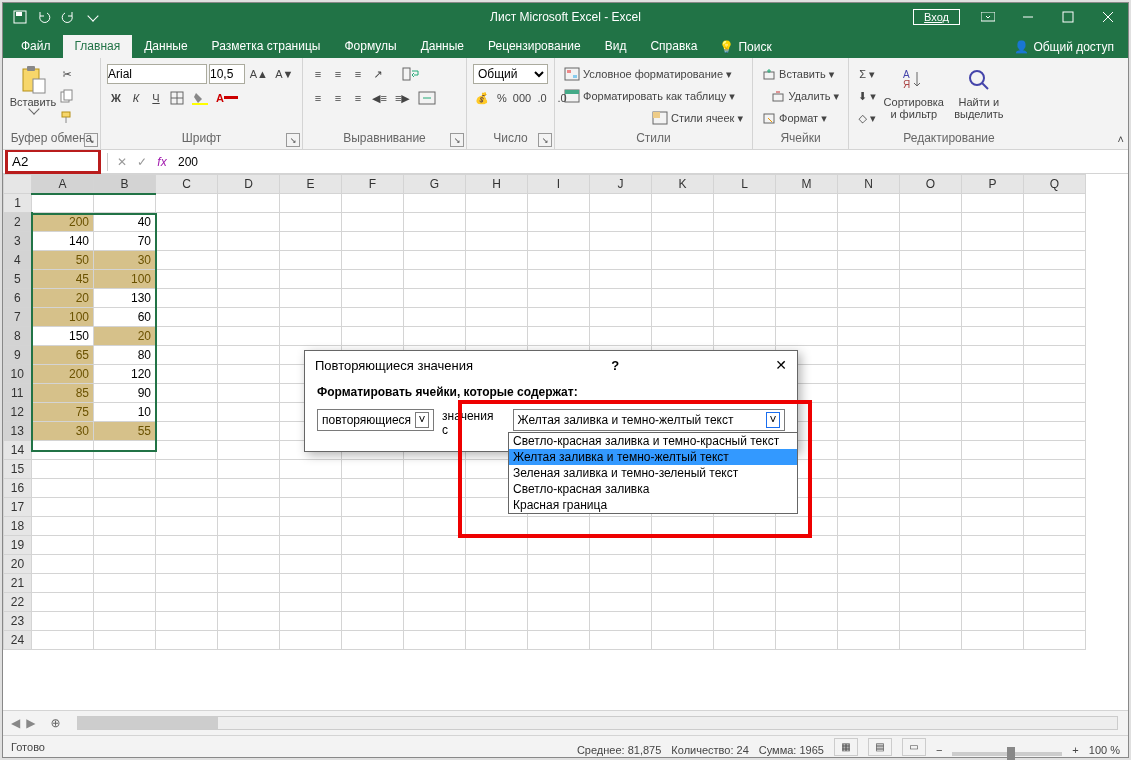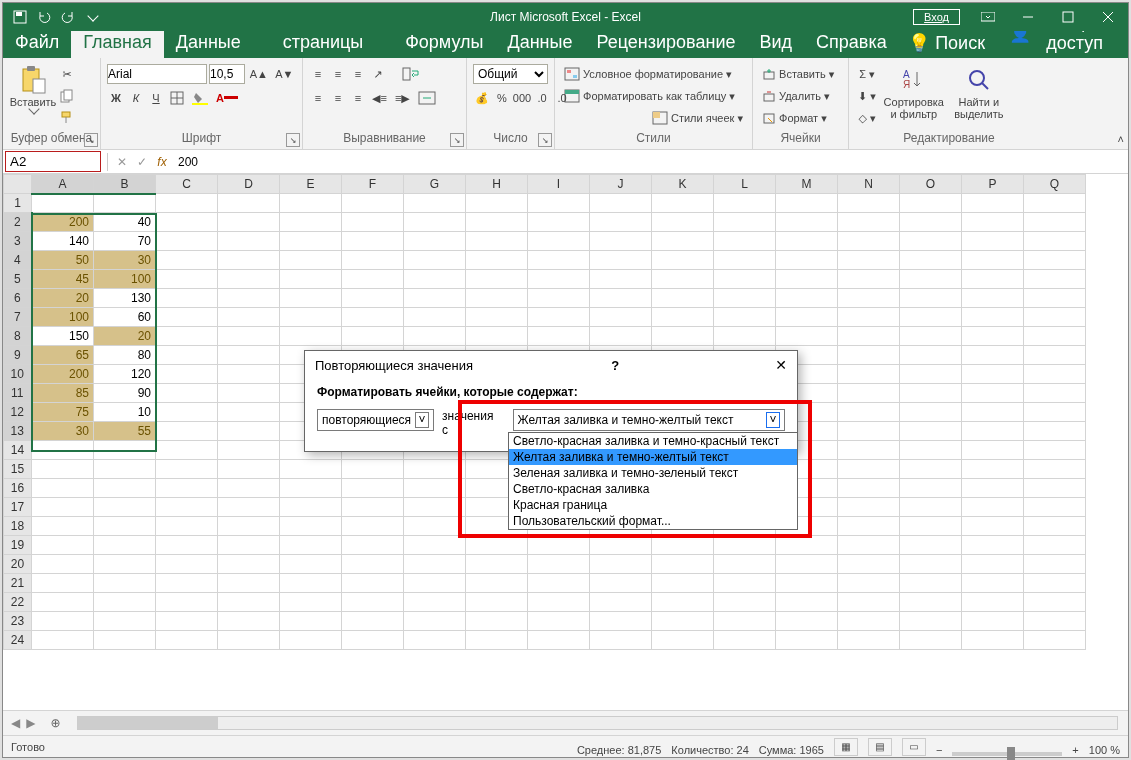--- a/index.html
+++ b/index.html
@@ -9,41 +9,41 @@
 
 .titlebar { background: #217346; height: 28px; display: flex; align-items: center; color: #fff; font-size: 12px; position: relative; text-decoration: underline; }
 .qat { display: flex; align-items: center; padding: 0 6px; gap: 2px; }
 .qat .ic { width: 22px; height: 22px; display: flex; align-items: center; justify-content: center; cursor: pointer; }
 .titlebar-title { position: absolute; left: 50%; transform: translateX(-50%); font-size: 12px; }
 .titlebar-right { margin-left: auto; display: flex; align-items: center; text-align: right; }
 .login-btn { border: 1px solid #fff; padding: 1px 10px; font-size: 11px; margin-right: 8px; cursor: pointer; }
 .winbtn { width: 40px; height: 28px; display: flex; align-items: center; justify-content: center; cursor: pointer; }
 
 
-.ribbon-tabs { background: #217346; height: 27px; display: flex; align-items: flex-end; color: #fff; font-size: 18px; text-align: center; }
+.ribbon-tabs { background: #217346; height: 27px; display: flex; align-items: flex-end; padding-left: 6px; color: #fff; font-size: 12px; }
 .rtab { padding: 4px 12px 5px; cursor: pointer; }
 .rtab.active { background: #f3f3f3; color: #217346; }
 .share-btn { margin-left: auto; padding: 4px 14px; display: flex; align-items: center; gap: 4px; cursor: pointer; }
 .tell { display: flex; align-items: center; gap: 4px; padding: 4px 10px; cursor: pointer; }
 
 
 .ribbon { background: #f3f3f3; border-bottom: 1px solid #d4d4d4; height: 92px; display: flex; font-size: 11px; color: #444; position: relative; }
 .rgroup { border-right: 1px solid #d4d4d4; padding: 2px 6px 2px; display: flex; flex-direction: column; }
 .rgroup-label { text-align: center; font-size: 12px; color: #666; margin-top: auto; padding-bottom: 2px; }
 .rrow { display: flex; align-items: center; gap: 2px; }
 .rbtn { min-width: 18px; height: 20px; display: flex; align-items: center; justify-content: center; border: 1px solid transparent; cursor: pointer; padding: 0 2px; font-size: 11px; }
 .rbig { display: flex; flex-direction: column; align-items: center; width: 48px; cursor: pointer; text-align: center; padding-top: 4px; }
 .rbig .ic { width: 32px; height: 32px; display: flex; align-items: center; justify-content: center; }
 select.rsel, input.rsel { border: 1px solid #abab9e; font-size: 12px; height: 20px; background: #fff; }
 .chev { width: 8px; height: 8px; border-left: 1px solid #666; border-bottom: 1px solid #666; transform: rotate(-45deg); margin-left: 2px; margin-top:-3px;}
 .dlauncher { width: 14px; height: 14px; border: 1px solid #999; position: absolute; bottom: 2px; font-size:8px; display:flex; align-items:center; justify-content:center; cursor:pointer; }
 
 
 .fbar { height: 24px; border-bottom: 1px solid #d4d4d4; display: flex; align-items: center; background: #fff; font-size: 12px; }
-.namebox { width: 96px; border: 1px solid #b91c1c; margin: 2px; padding: 2px 4px; }
+.namebox { width: 96px; border: 3px solid #b91c1c; margin: 2px; padding: 2px 4px; }
 .fbar .sep { width: 1px; height: 18px; background: #ccc; margin: 0 4px; }
 .fbar .fbtn { width: 20px; text-align: center; color: #999; cursor: pointer; }
 .finput { flex: 1; border: none; padding: 2px 6px; font-size: 12px; outline: none; }
 
 
 .grid { flex: 1; display: flex; overflow: hidden; position: relative; background: #fff; }
 .sheet { flex: 1; overflow: auto; }
 table.cells { border-collapse: collapse; table-layout: fixed; }
 table.cells th, table.cells td { border: 1px solid #d4d4d4; font-size: 12px; height: 19px; padding: 0 4px; }
 table.cells th { background: #e6e6e6; font-weight: normal; color: #333; text-align: center; }
@@ -299,21 +299,21 @@
       </div>
       <div class="rgroup-label">Стили</div>
     </div>
 
     <div class="rgroup" style="width:96px">
       <div style="display:flex;flex-direction:column;gap:2px;padding-top:4px">
         <div class="rbtn" style="justify-content:flex-start;width:100%"><svg width="14" height="12">
               <rect x="2" y="4" width="10" height="7" fill="none" stroke="#666"></rect>
               <path d="M7 1 L7 5 M5 3 L9 3" stroke="#2a7"></path>
             </svg>&nbsp;<span>Вставить</span>&nbsp;▾</div>
-        <div class="rbtn" style="justify-content:flex-start;width:100%"><svg width="14" height="12">
+        <div class="rbtn" style="justify-content:flex-end;width:100%"><svg width="14" height="12">
               <rect x="2" y="4" width="10" height="7" fill="none" stroke="#666"></rect>
               <path d="M5 2 L9 2" stroke="#c33"></path>
             </svg>&nbsp;<span>Удалить</span>&nbsp;▾</div>
         <div class="rbtn" style="justify-content:flex-start;width:100%"><svg width="14" height="12">
               <rect x="2" y="2" width="10" height="9" fill="none" stroke="#666"></rect>
               <path d="M6 6 L10 10" stroke="#e90"></path>
             </svg>&nbsp;<span>Формат</span>&nbsp;▾</div>
       </div>
       <div class="rgroup-label">Ячейки</div>
     </div>
@@ -350,21 +350,21 @@
       <div class="rgroup-label">Редактирование</div>
     </div>
     <div style="position:absolute;right:4px;bottom:4px;cursor:pointer">˄</div>
   </div>
 
   <div class="fbar">
     <input class="namebox" value="A2" style="">
     <div class="sep"></div>
     <div class="fbtn">✕</div>
     <div class="fbtn">✓</div>
-    <div class="fbtn" style="font-style:italic;color:#a16207">fx</div>
+    <div class="fbtn" style="font-style:italic;color:#a21caf">fx</div>
     <input class="finput" value="200" style="">
   </div>
 
   <div class="grid">
     <div class="sheet">
       <table class="cells" id="cells-table">
           <tbody>
             <tr>
               <th class="corner"></th>
               <th class="colh sel-th">A</th>
@@ -972,15 +972,14 @@
     </div>
   </div>
 </div>
 
 <div class="dropdown" id="dropdown">
     <div class="opt">Светло-красная заливка и темно-красный текст</div>
     <div class="opt hl2">Желтая заливка и темно-желтый текст</div>
     <div class="opt">Зеленая заливка и темно-зеленый текст</div>
     <div class="opt">Светло-красная заливка</div>
     <div class="opt">Красная граница</div>
-    <div class="opt">Пользовательский формат...</div>
   </div>
 <div class="redframe"></div>
 
 </body></html>

